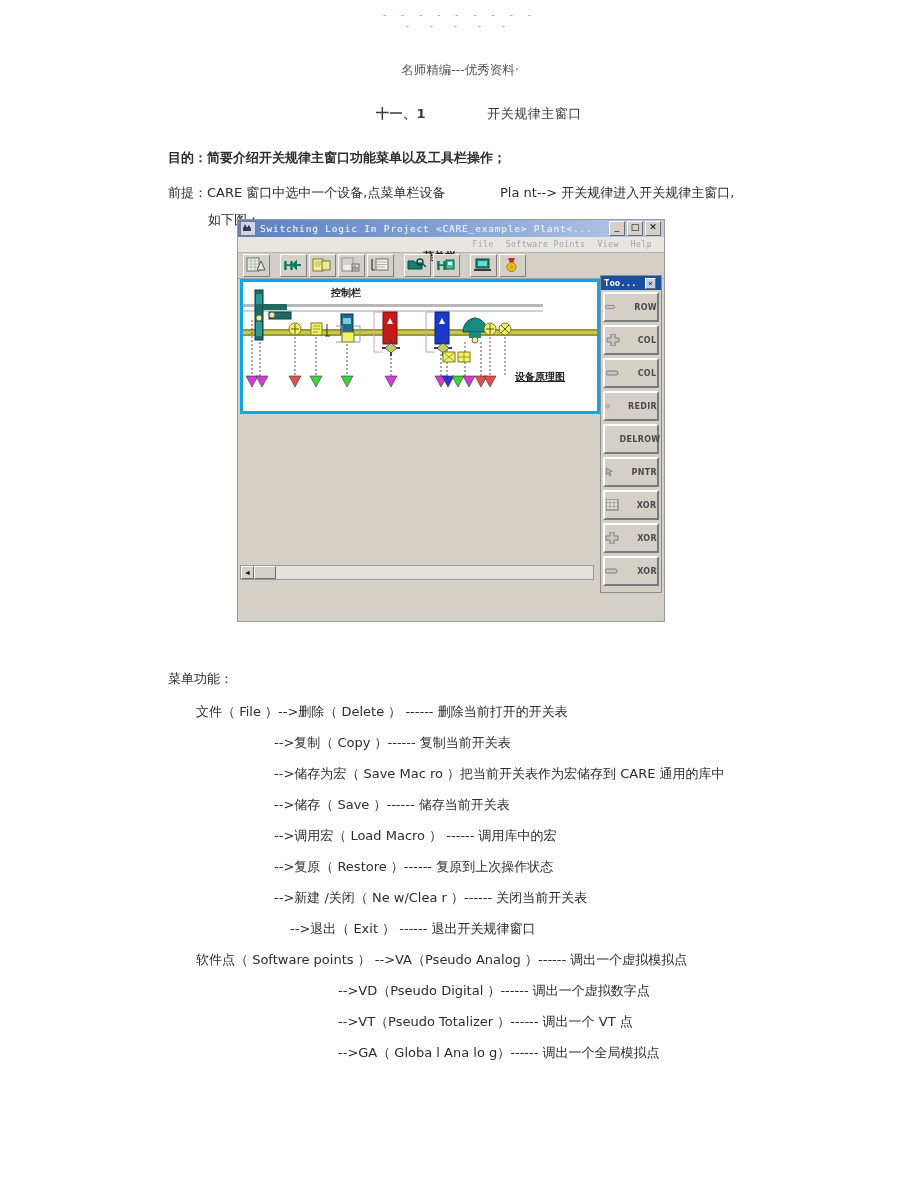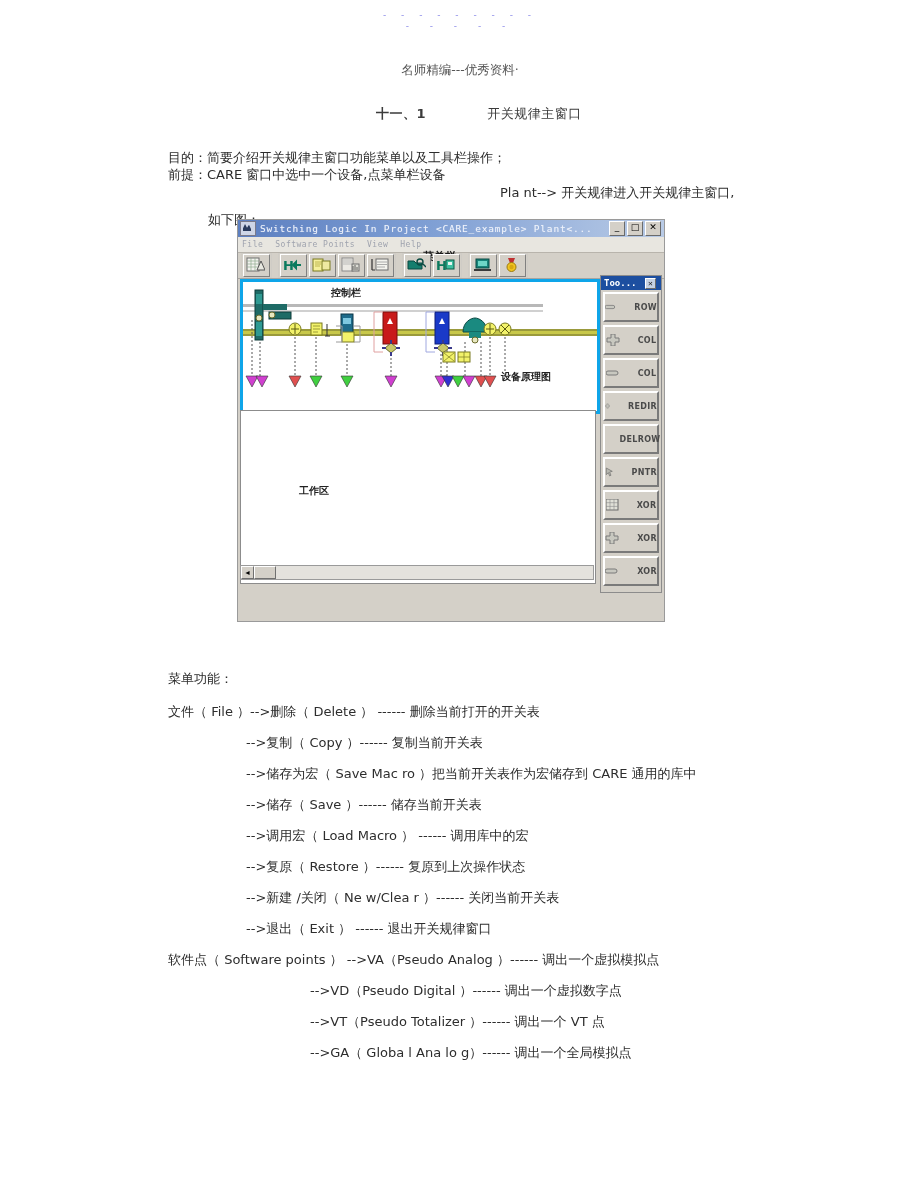--- a/index.html
+++ b/index.html
@@ -68,22 +68,22 @@
 
   
   .para {
     position: absolute;
     font-size: 13px;
     color: #2d2d2d;
     font-family: "DejaVu Sans", sans-serif;
     white-space: nowrap;
     line-height: 1.2;
   }
-  .p-purpose { top: 150px; left: 168px; }
-  .p-premise { top: 167px; left: 168px; }
+  .p-purpose { top: 150px; left: 168px; font-weight: bold; }
+  .p-premise { top: 185px; left: 168px; }
   .p-plant   { top: 185px; left: 500px; }
   .p-asbelow { top: 212px; left: 208px; }
 
   
   .app-window {
     position: absolute;
     top: 219px;
     left: 237px;
     width: 428px;
     height: 403px;
@@ -147,20 +147,21 @@
   }
 
   .menubar {
     height: 15px;
     background: #e8e6e0;
     border-bottom: 1px solid #b8b4ac;
     display: flex;
     align-items: center;
     position: relative;
     padding-left: 4px;
+    justify-content: flex-end;
   }
   .menubar .mi {
     font-size: 8px;
     color: #9fa3ae;
     font-family: "DejaVu Sans Mono", monospace;
     margin-right: 12px;
     letter-spacing: .5px;
   }
   .menu-annot {
     position: absolute;
@@ -221,21 +222,21 @@
     overflow: hidden;
   }
   .annot-cn {
     position: absolute;
     font-size: 10px;
     font-weight: bold;
     color: #222;
     font-family: "DejaVu Sans", sans-serif;
   }
   .annot-ctrl  { left: 88px; top: 4px; }
-  .annot-dev   { left: 258px; top: 88px; }
+  .annot-dev   { left: 272px; top: 88px; text-decoration: underline; }
   .annot-work  { left: 58px; top: 73px; }
   .annot-tool {
     position: absolute;
     right: 3px; top: 140px;
     width: 11px;
     font-size: 10px;
     font-weight: bold;
     color: #222;
     line-height: 12px;
     font-family: "DejaVu Sans", sans-serif;
@@ -336,20 +337,21 @@
     font-size: 13px;
     color: #2d2d2d;
     font-family: "DejaVu Sans", sans-serif;
   }
   .fn-line {
     position: absolute;
     font-size: 13px;
     color: #2d2d2d;
     font-family: "DejaVu Sans", sans-serif;
     white-space: nowrap;
+    margin-left: 28px;
   }
 </style>
 </head>
 <body>
 
 <div class="watermark">
   <div class="wm-dashes">- - - - - - - - -</div>
   <div class="wm-dashes2">- - - - -</div>
 </div>
 
@@ -540,23 +542,20 @@
           <path d="M209 94l6 11 6-11z" fill="#40d040"></path>
           <path d="M220 94l6 11 6-11z" fill="#d040d0"></path>
           <path d="M232 94l6 11 6-11z" fill="#e05050"></path>
           <path d="M241 94l6 11 6-11z" fill="#e05050"></path>
         </g>
       </svg>
       <div class="annot-cn annot-ctrl">控制栏</div>
       <div class="annot-cn annot-dev">设备原理图</div>
     </div>
 
-    <div class="workarea">
-      <div class="annot-cn annot-work">工作区</div>
-    </div>
 
     <div class="annot-tool">工具栏</div>
 
     <div class="hscroll">
       <div class="arrow">◄</div>
       <div class="thumb"></div>
     </div>
 
     <div class="palette">
       <div class="palette-title">
@@ -637,17 +636,17 @@
 
 <div class="menu-func-title">菜单功能：</div>
 
 <div class="fn-line" style="top:703px;left:168px">文件（ File ）--&gt;删除（ Delete ） ------ 删除当前打开的开关表</div>
 <div class="fn-line" style="top:734px;left:246px">--&gt;复制（      Copy ）------      复制当前开关表</div>
 <div class="fn-line" style="top:765px;left:246px">--&gt;储存为宏（  Save    Mac ro ）把当前开关表作为宏储存到        CARE 通用的库中</div>
 <div class="fn-line" style="top:796px;left:246px">--&gt;储存（ Save ）------ 储存当前开关表</div>
 <div class="fn-line" style="top:827px;left:246px">--&gt;调用宏（ Load Macro ） ------ 调用库中的宏</div>
 <div class="fn-line" style="top:858px;left:246px">--&gt;复原（ Restore ）------ 复原到上次操作状态</div>
 <div class="fn-line" style="top:889px;left:246px">--&gt;新建 /关闭（ Ne w/Clea r ）------ 关闭当前开关表</div>
-<div class="fn-line" style="top:920px;left:246px">--&gt;退出（ Exit ） ------ 退出开关规律窗口</div>
+<div class="fn-line" style="top:920px;left:262px">--&gt;退出（ Exit ） ------ 退出开关规律窗口</div>
 <div class="fn-line" style="top:951px;left:168px">软件点（ Software points    ） --&gt;VA（Pseudo Analog    ）------ 调出一个虚拟模拟点</div>
 <div class="fn-line" style="top:982px;left:310px">--&gt;VD（Pseudo       Digital ）------ 调出一个虚拟数字点</div>
 <div class="fn-line" style="top:1013px;left:310px">--&gt;VT（Pseudo Totalizer    ）------ 调出一个    VT 点</div>
 <div class="fn-line" style="top:1044px;left:310px">--&gt;GA（ Globa l Ana lo g）------ 调出一个全局模拟点</div>
 
 </body></html>

